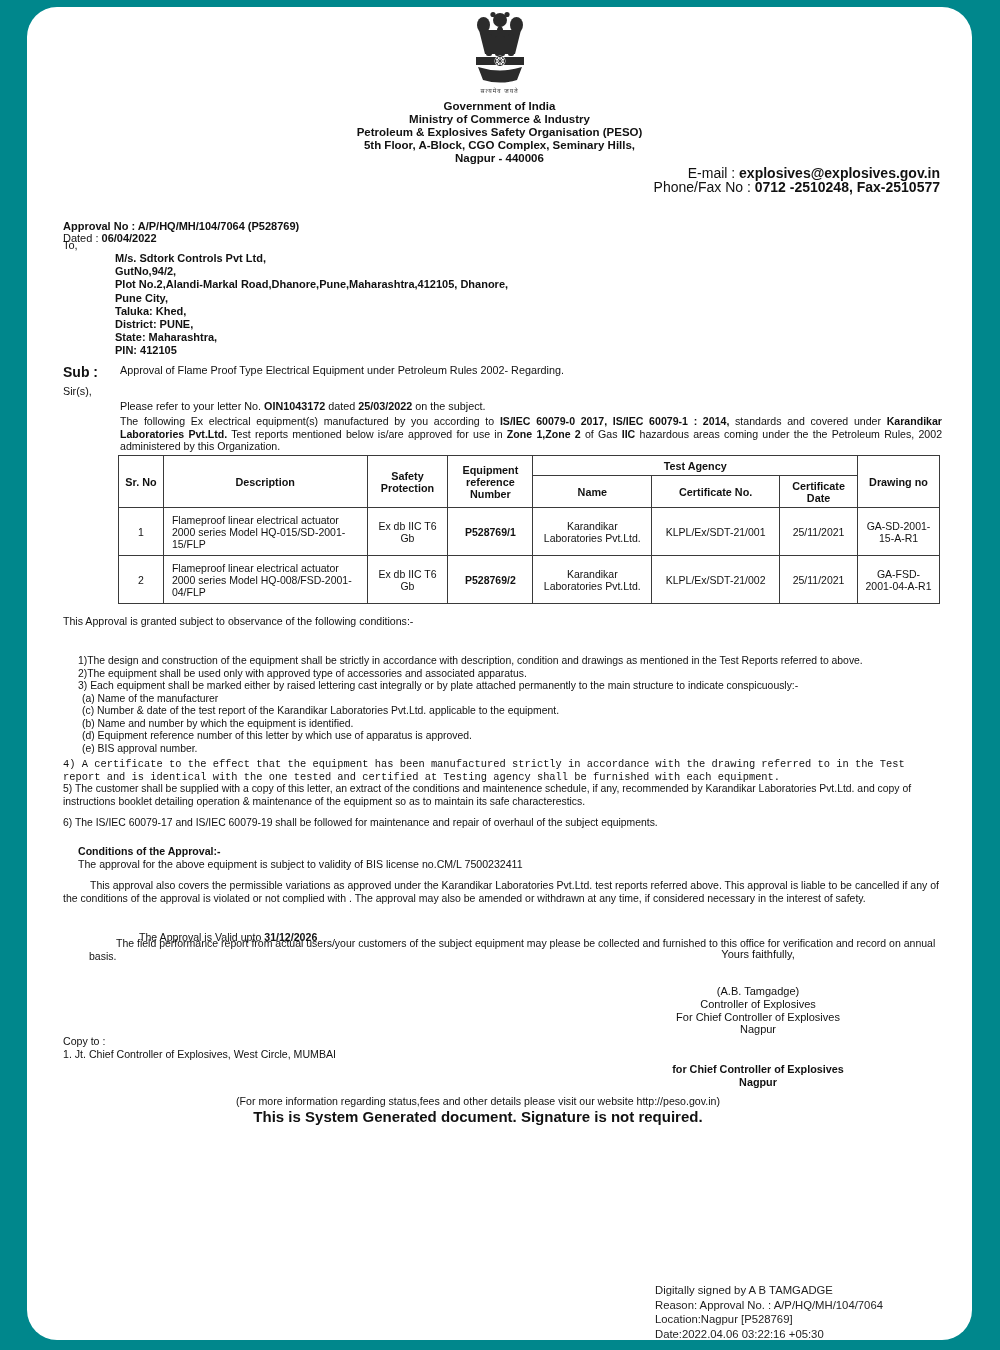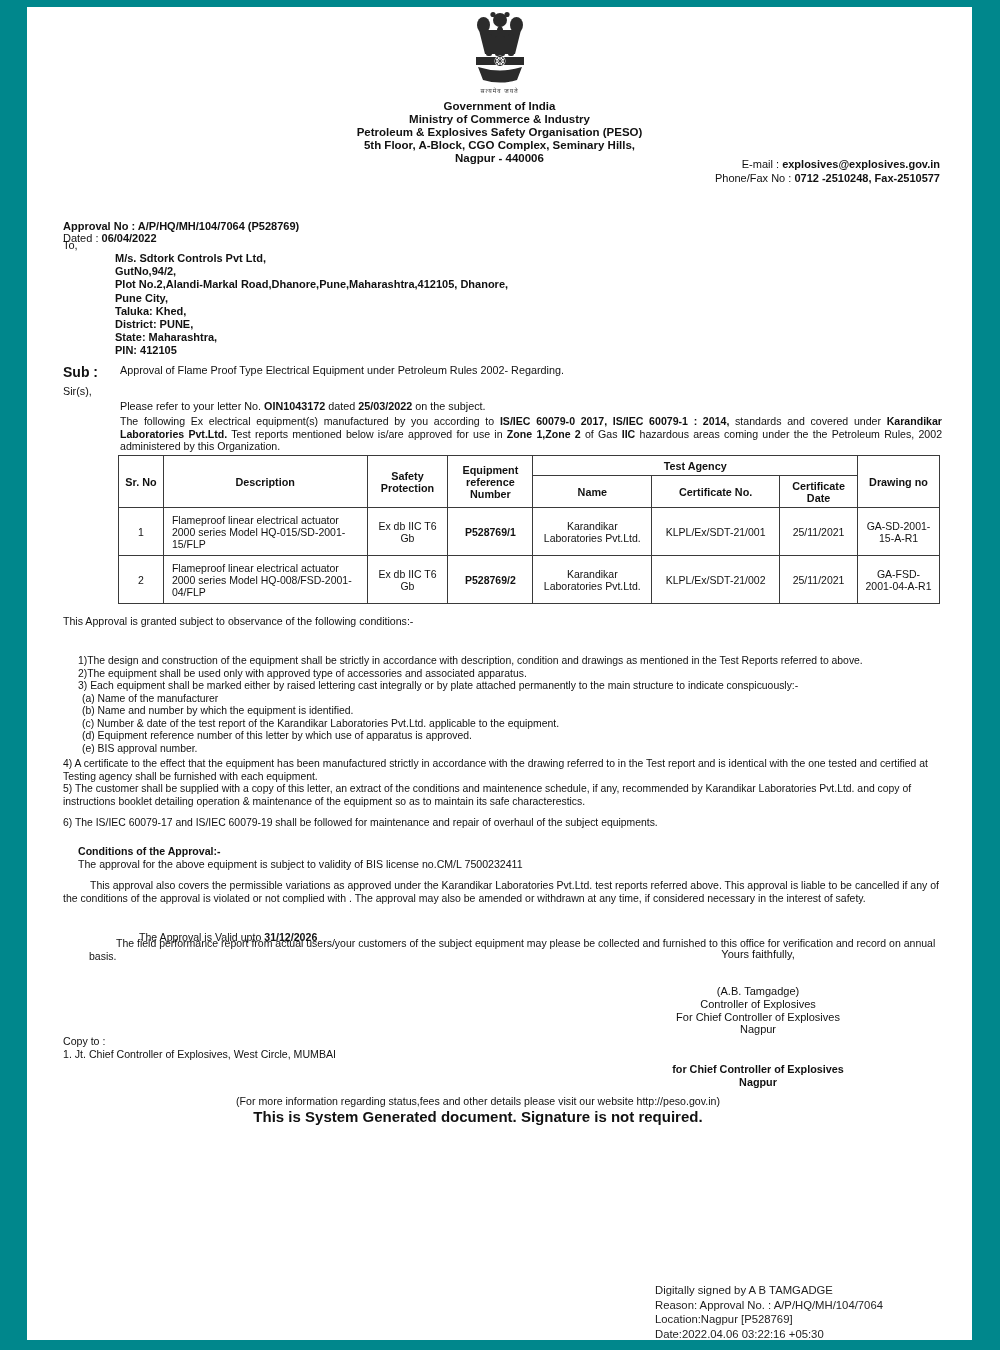--- a/index.html
+++ b/index.html
@@ -7,29 +7,30 @@
   body {
     position:relative;
     background:#00878C;
     font-family:"Liberation Sans","DejaVu Sans",sans-serif;
     color:#111;
   }
   .doc {
     position:absolute; left:27px; top:7px;
     width:945px; height:1333px;
     background:#ffffff;
+    border-radius:30px;
   }
   .abs { position:absolute; }
   .b { font-weight:bold; }
 
   
   .emblem-wrap { left:0; right:0; top:3px; text-align:center; }
   .emblem-caption { font-size:6px; letter-spacing:1px; color:#333; line-height:7px; }
   .org-lines { left:0; right:0; top:93px; text-align:center; font-weight:bold; font-size:11.5px; line-height:13px; }
-  .contact { right:32px; top:150px; text-align:right; font-size:11px; line-height:14px; }
+  .contact { right:32px; top:159px; text-align:right; font-size:14px; line-height:14px; }
 
   
   .approval-row { left:36px; right:32px; top:213px; display:flex; justify-content:space-between; font-size:11px;flex-direction:column; }
   .to-label { left:36px; top:232px; font-size:11px; }
   .address { left:88px; top:245px; font-size:11px; font-weight:bold; line-height:13.2px; }
 
   .sub-label { left:36px; top:357px; font-size:14px; font-weight:bold; }
   .sub-text  { left:93px; top:357px; font-size:10.8px; width:760px; }
   .sirs      { left:36px; top:378px; font-size:10.8px; }
   .refer     { left:93px; top:393px; font-size:10.8px; }
@@ -42,21 +43,21 @@
   th { font-weight:bold; font-size:10.8px; }
   td.desc { text-align:left; padding-left:8px; }
   td.wrapnarrow { padding:2px 12px; }
   tbody td { height:48px; }
 
   .granted { left:36px; top:608px; font-size:10.6px; }
 
   .conditions { left:36px; top:648px; width:872px; font-size:10.4px; line-height:12.5px; }
   .cond-i1 { padding-left:15px; }
   .cond-i2 { padding-left:19px; }
-  .cond-gap { margin-top:3px; }
+  .cond-gap { margin-top:3px;font-family:Liberation Mono, monospace; }
   .cond-gap2 { margin-top:9px; }
 
   .appr-head { left:51px; top:838px; font-size:10.6px; font-weight:bold;text-align:right; }
   .bis-line  { left:51px; top:851px; font-size:10.6px; }
   .para1 { left:36px; top:872px; width:876px; font-size:10.5px; line-height:12.8px; text-indent:27px; text-align:justify; }
   .para2 { left:36px; top:930px; width:876px; font-size:10.5px; line-height:12.8px; text-indent:27px;margin-left:26px; }
   .valid { left:88px; top:924px; font-size:10.6px;margin-left:24px; }
 
   .closing  { left:571px; top:941px; width:320px; text-align:center; font-size:11px; }
   .sig-block{ left:571px; top:978px; width:320px; text-align:center; font-size:11px; font-weight:normal; line-height:12.8px; }
@@ -190,22 +191,22 @@
     </table>
   </div>
 
   <div class="abs granted">This Approval is granted subject to observance of the following conditions:-</div>
 
   <div class="abs conditions">
     <div class="cond-i1">1)The design and construction of the equipment shall be strictly in accordance with description, condition and drawings as mentioned in the Test Reports referred to above.</div>
     <div class="cond-i1">2)The equipment shall be used only with approved type of accessories and associated apparatus.</div>
     <div class="cond-i1">3) Each equipment shall be marked either by raised lettering cast integrally or by plate attached permanently to the main structure to indicate conspicuously:-</div>
     <div class="cond-i2">(a) Name of the manufacturer</div>
+    <div class="cond-i2">(c) Number &amp; date of the test report of the Karandikar Laboratories Pvt.Ltd. applicable to the equipment.</div>
     <div class="cond-i2">(b) Name and number by which the equipment is identified.</div>
-    <div class="cond-i2">(c) Number &amp; date of the test report of the Karandikar Laboratories Pvt.Ltd. applicable to the equipment.</div>
     <div class="cond-i2">(d) Equipment reference number of this letter by which use of apparatus is approved.</div>
     <div class="cond-i2">(e) BIS approval number.</div>
     <div class="cond-gap">4) A certificate to the effect that the equipment has been manufactured strictly in accordance with the drawing referred to in the Test report and is identical with the one tested and certified at Testing agency shall be furnished with each equipment.</div>
     <div>5) The customer shall be supplied with a copy of this letter, an extract of the conditions and maintenence schedule, if any, recommended by Karandikar Laboratories Pvt.Ltd. and copy of instructions booklet detailing operation &amp; maintenance of the equipment so as to maintain its safe characterestics.</div>
     <div class="cond-gap2">6) The IS/IEC 60079-17 and IS/IEC 60079-19 shall be followed for maintenance and repair of overhaul of the subject equipments.</div>
   </div>
 
   <div class="abs appr-head">Conditions of the Approval:-</div>
   <div class="abs bis-line">The approval for the above equipment is subject to validity of BIS license no.CM/L 7500232411</div>
   <div class="abs para1">This approval also covers the permissible variations as approved under the Karandikar Laboratories Pvt.Ltd. test reports referred  above. This approval is liable to be cancelled if any of the conditions of the approval is violated or not complied with . The approval may also be amended or withdrawn at any time, if considered necessary in the interest of safety.</div>

